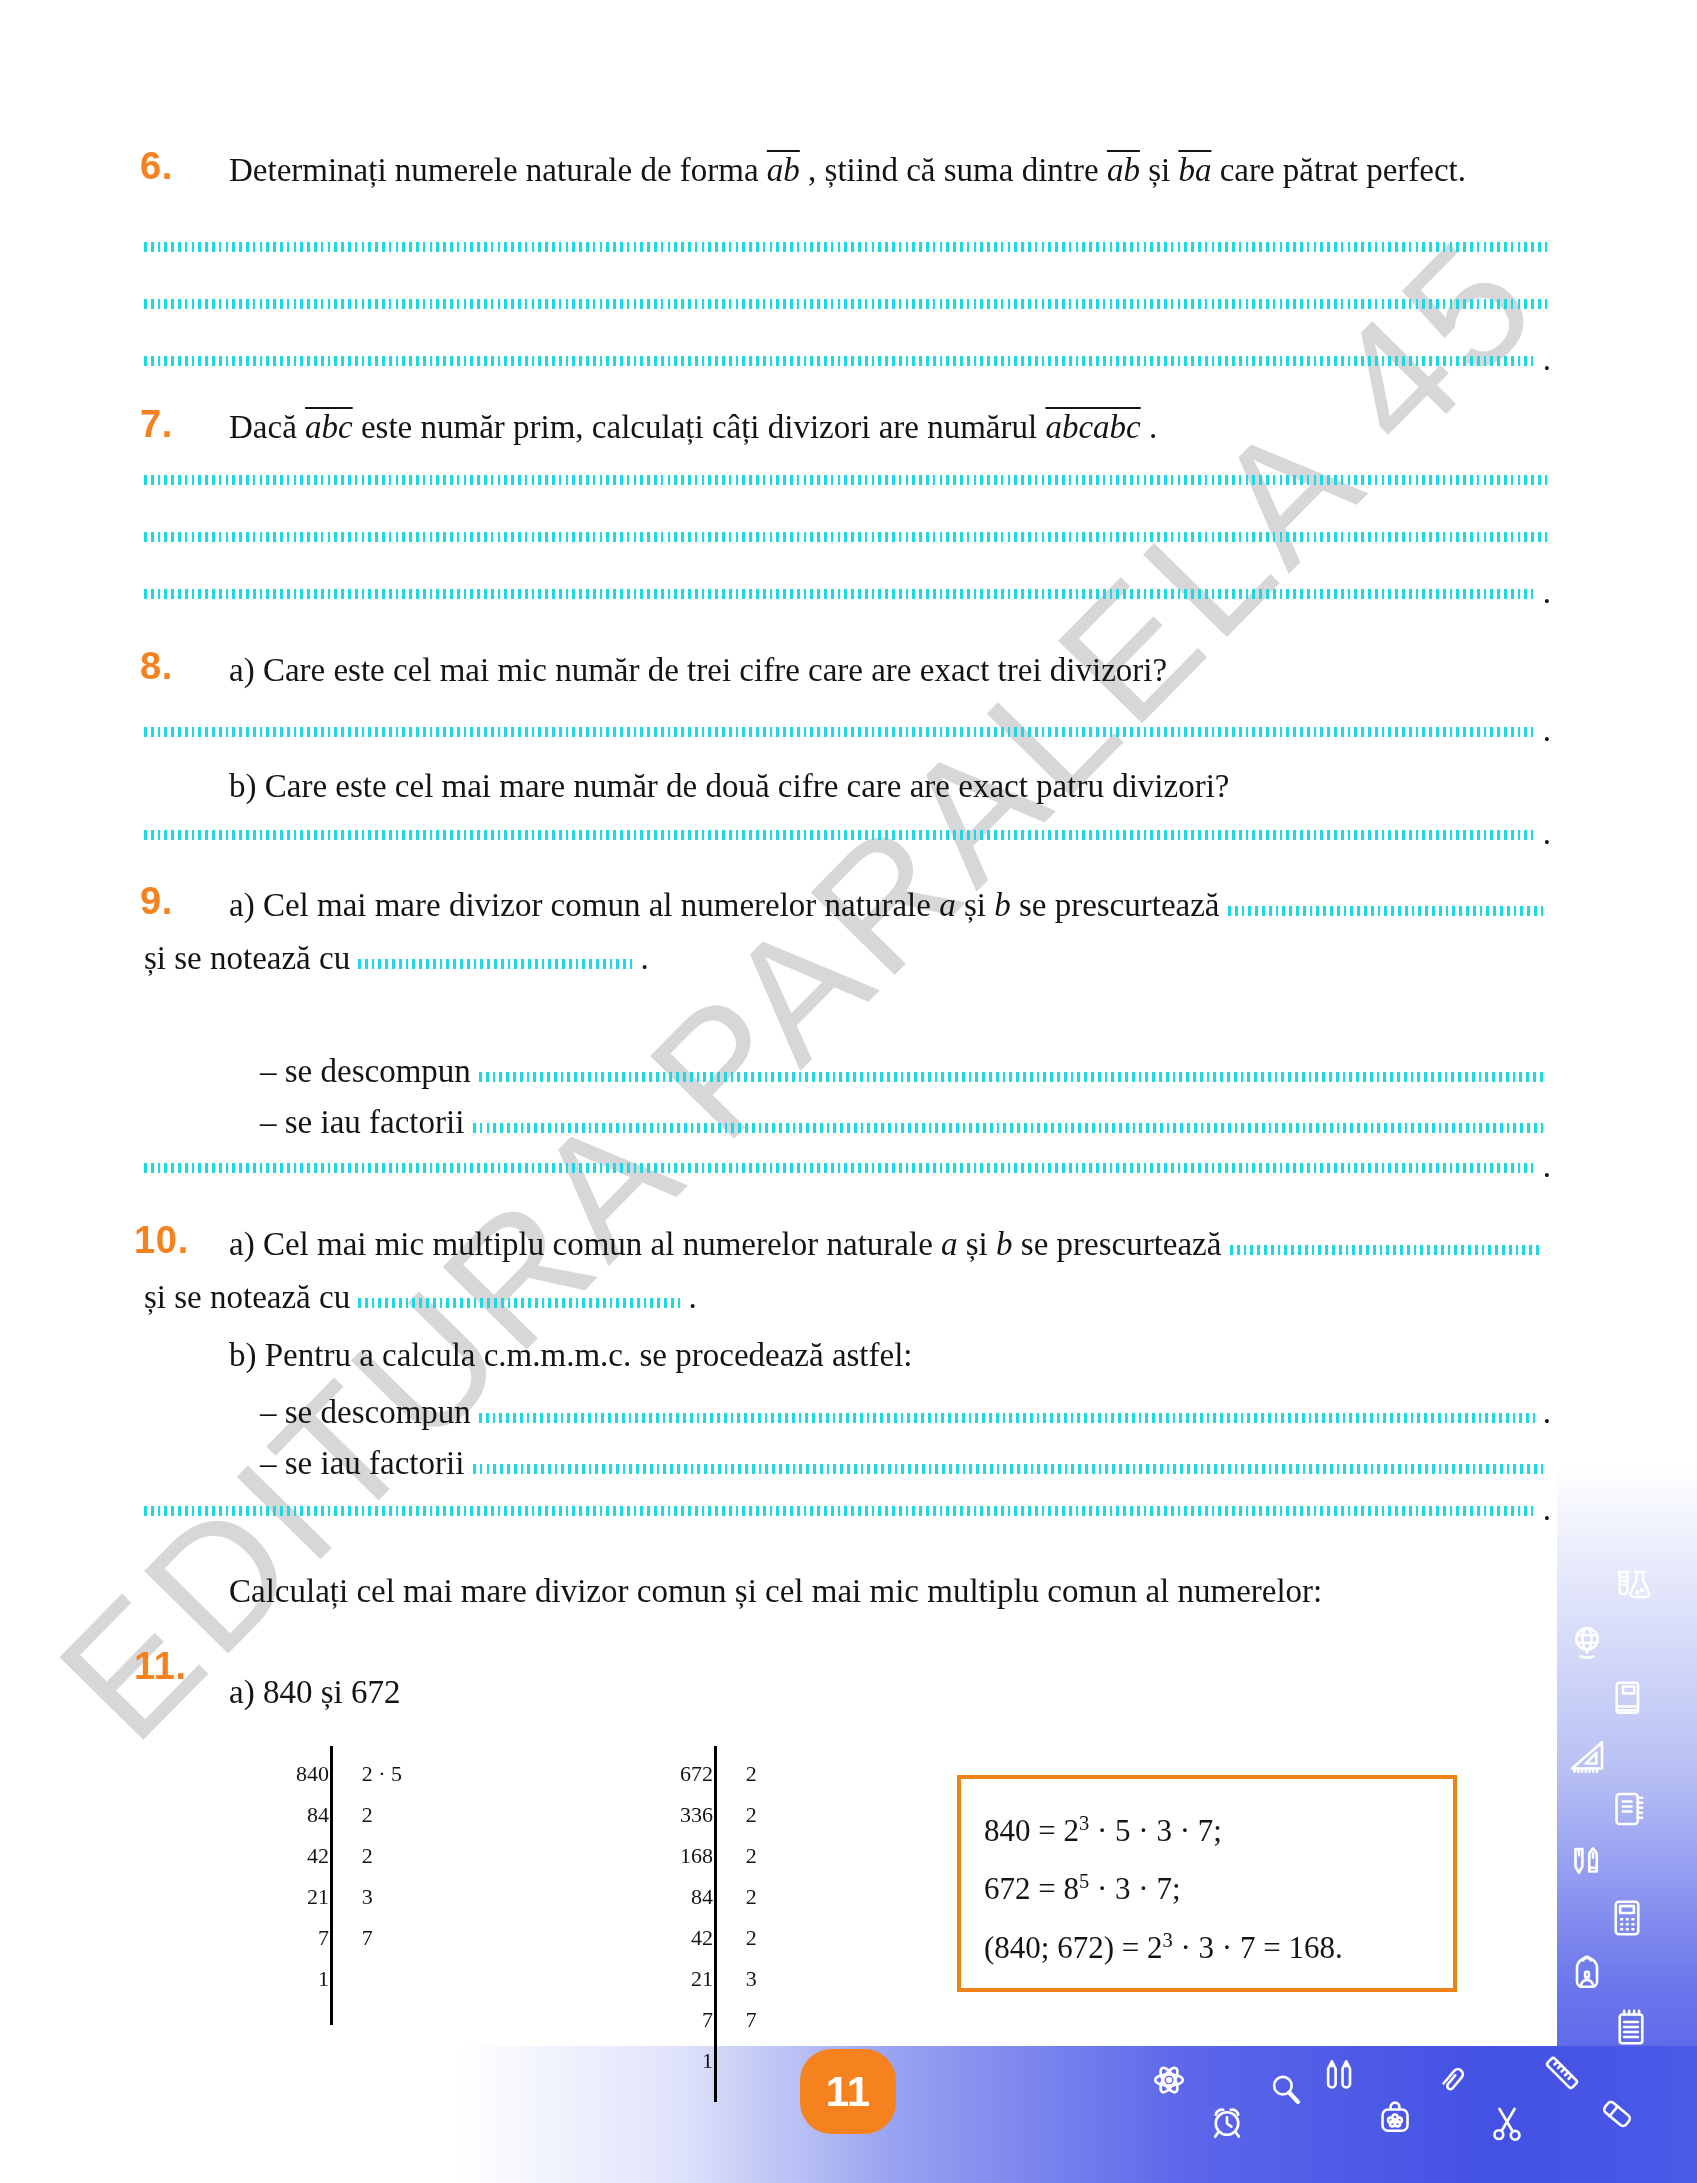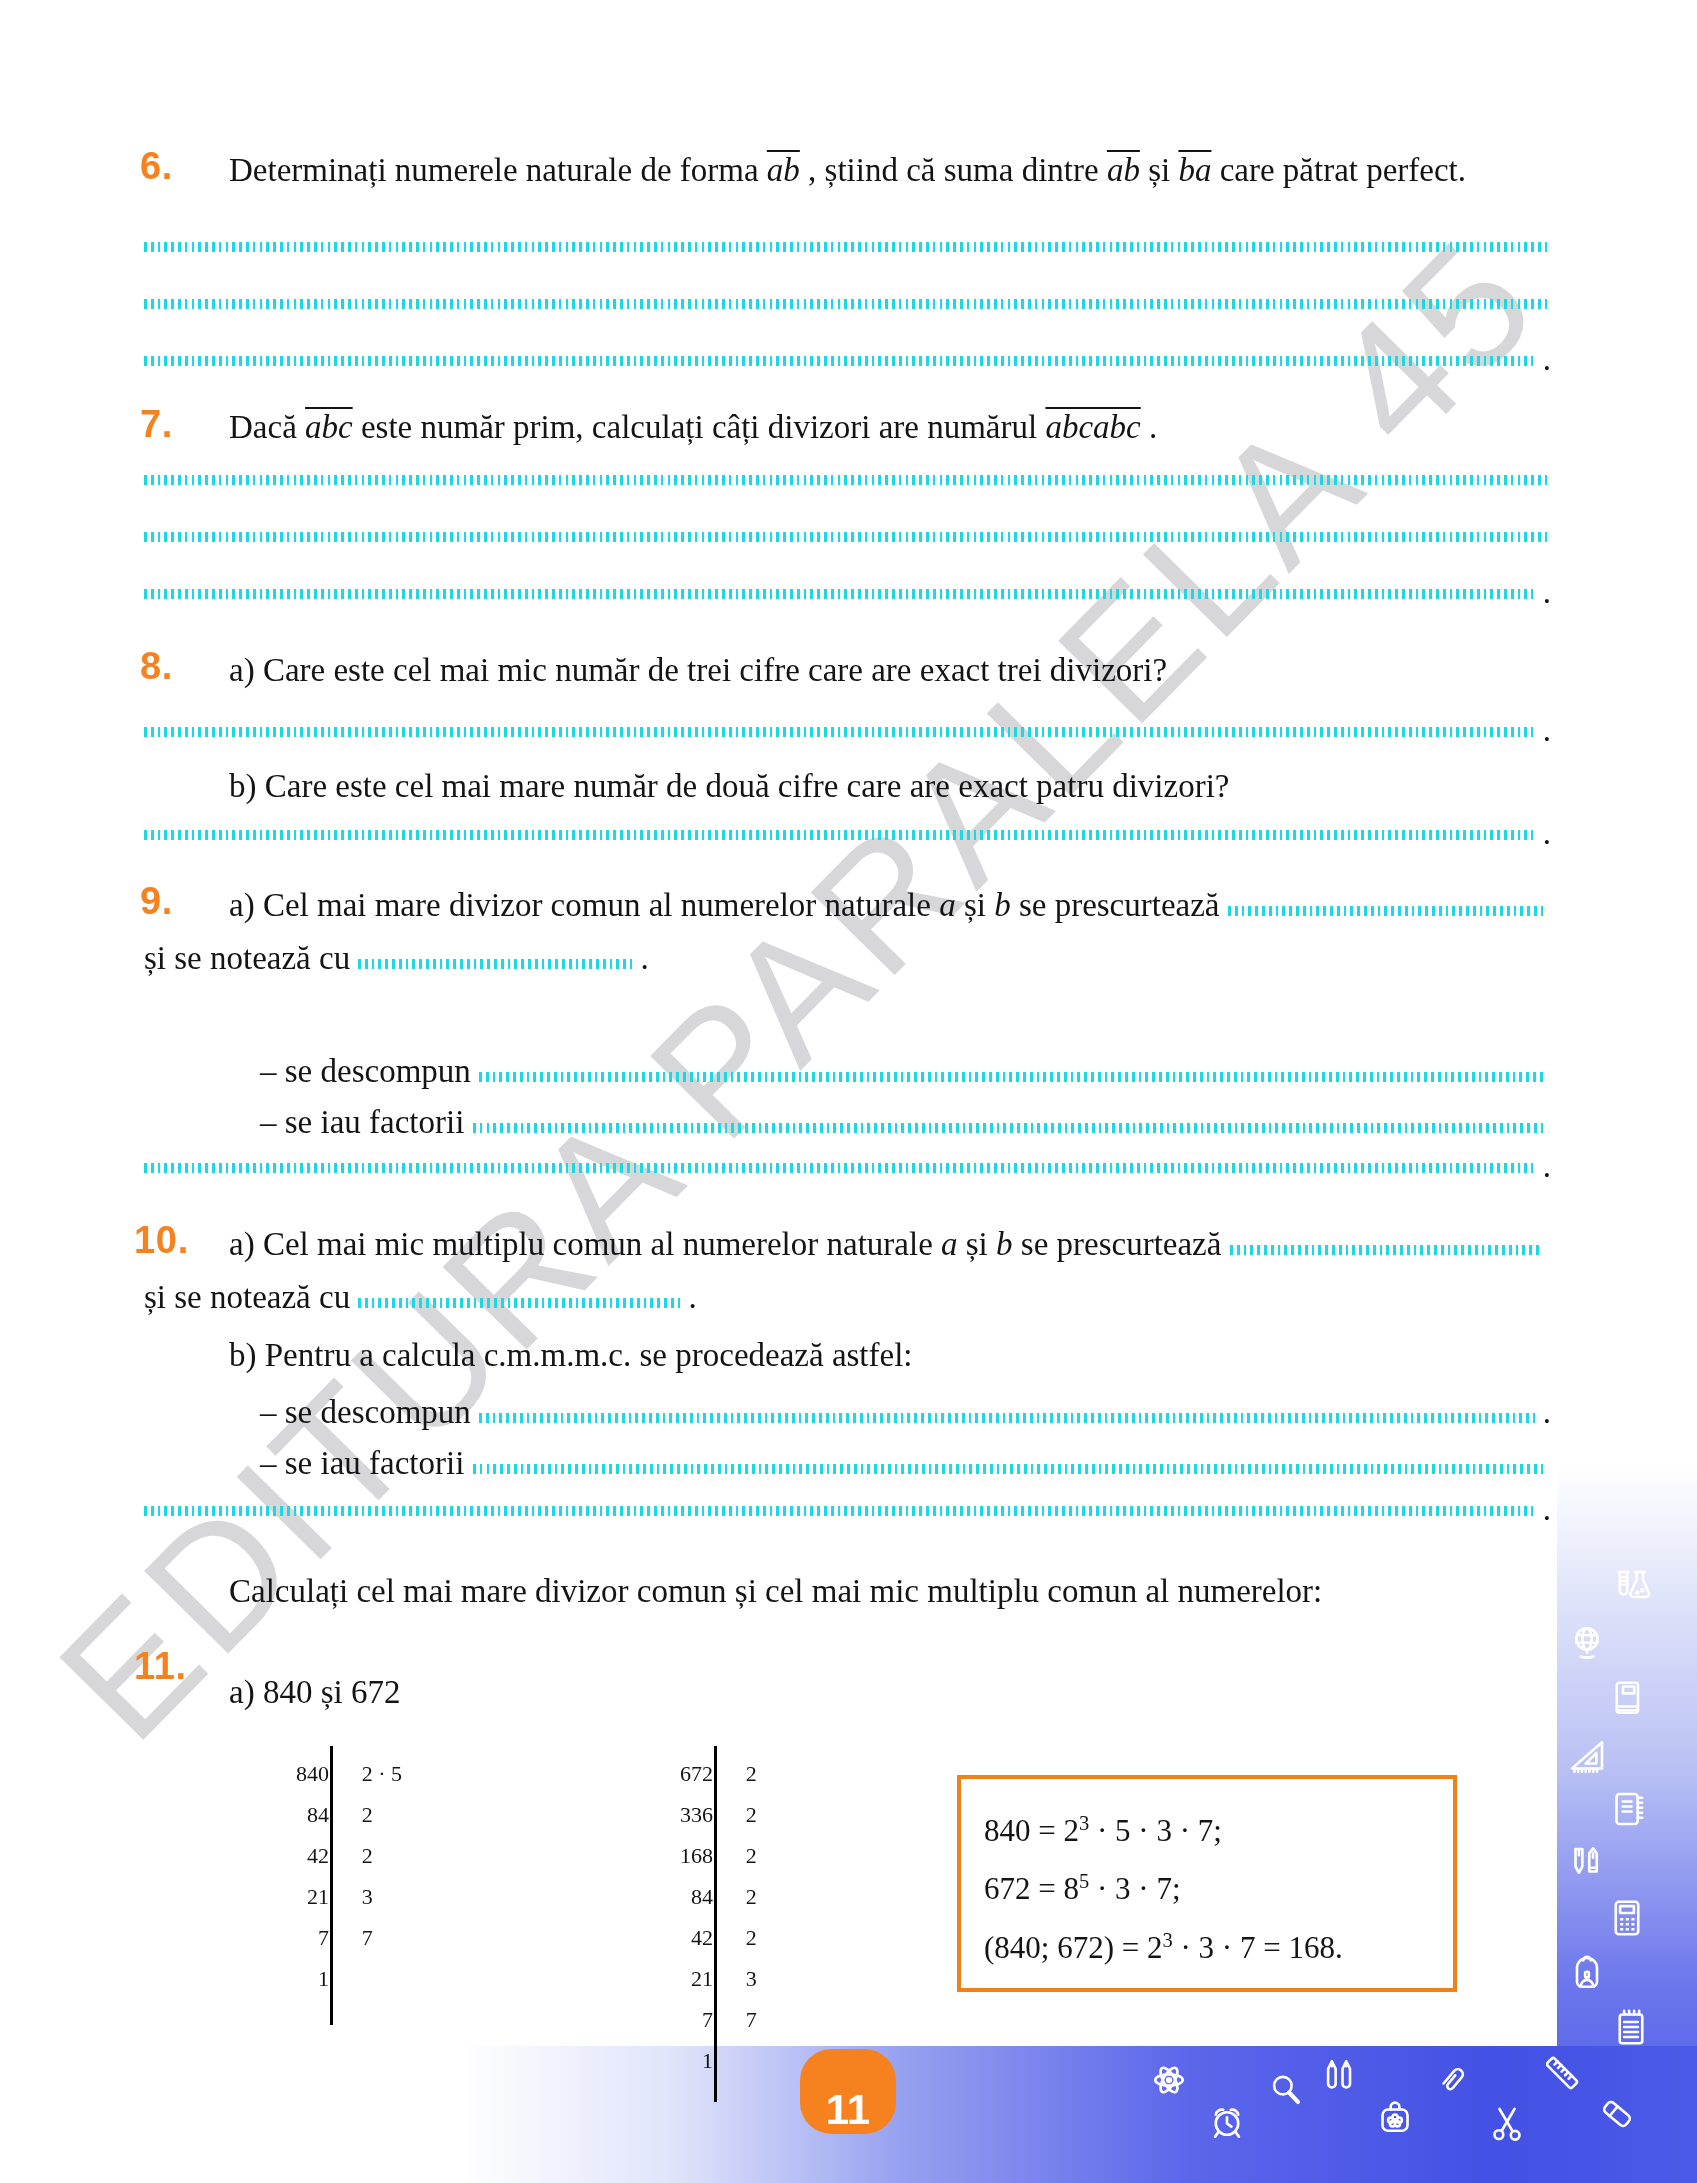--- a/index.html
+++ b/index.html
@@ -37,21 +37,21 @@
   
   .sidebar{position:absolute;left:1557px;top:1466px;width:141px;height:718px;z-index:2;
       background:linear-gradient(180deg,#ffffff 0%,#e7eafb 14%,#b9c1f4 42%,#6c77ec 72%,#4352e4 100%);}
   .band{position:absolute;left:0;top:2046px;width:1698px;height:137px;z-index:2;
       background:linear-gradient(90deg,#ffffff 0%,#ffffff 27%,#dfe3fa 40%,#97a1f0 53%,#5b66ea 70%,#4351e4 88%,#4c5ae8 100%);}
   
   .icon{position:absolute;z-index:4;width:40px;height:40px;}
   .icon svg{width:100%;height:100%;stroke:#fff;fill:none;stroke-width:4.2;stroke-linecap:round;stroke-linejoin:round;}
   
   .badge{position:absolute;left:800px;top:2049px;width:96px;height:85px;background:#F5821F;
-      border-radius:31.5px;display:flex;align-items:flex-end;justify-content:center;z-index:5;
+      border-radius:31.5px;display:flex;align-items:center;justify-content:center;z-index:5;
       font-family:"Liberation Sans", sans-serif;font-weight:800;font-size:42px;color:#fff;}
 </style>
 </head>
 <body>
 
 <div class="page">
 
   <div class="watermark">EDITURA PARALELA 45</div>
 
   <div class="sidebar"></div>

